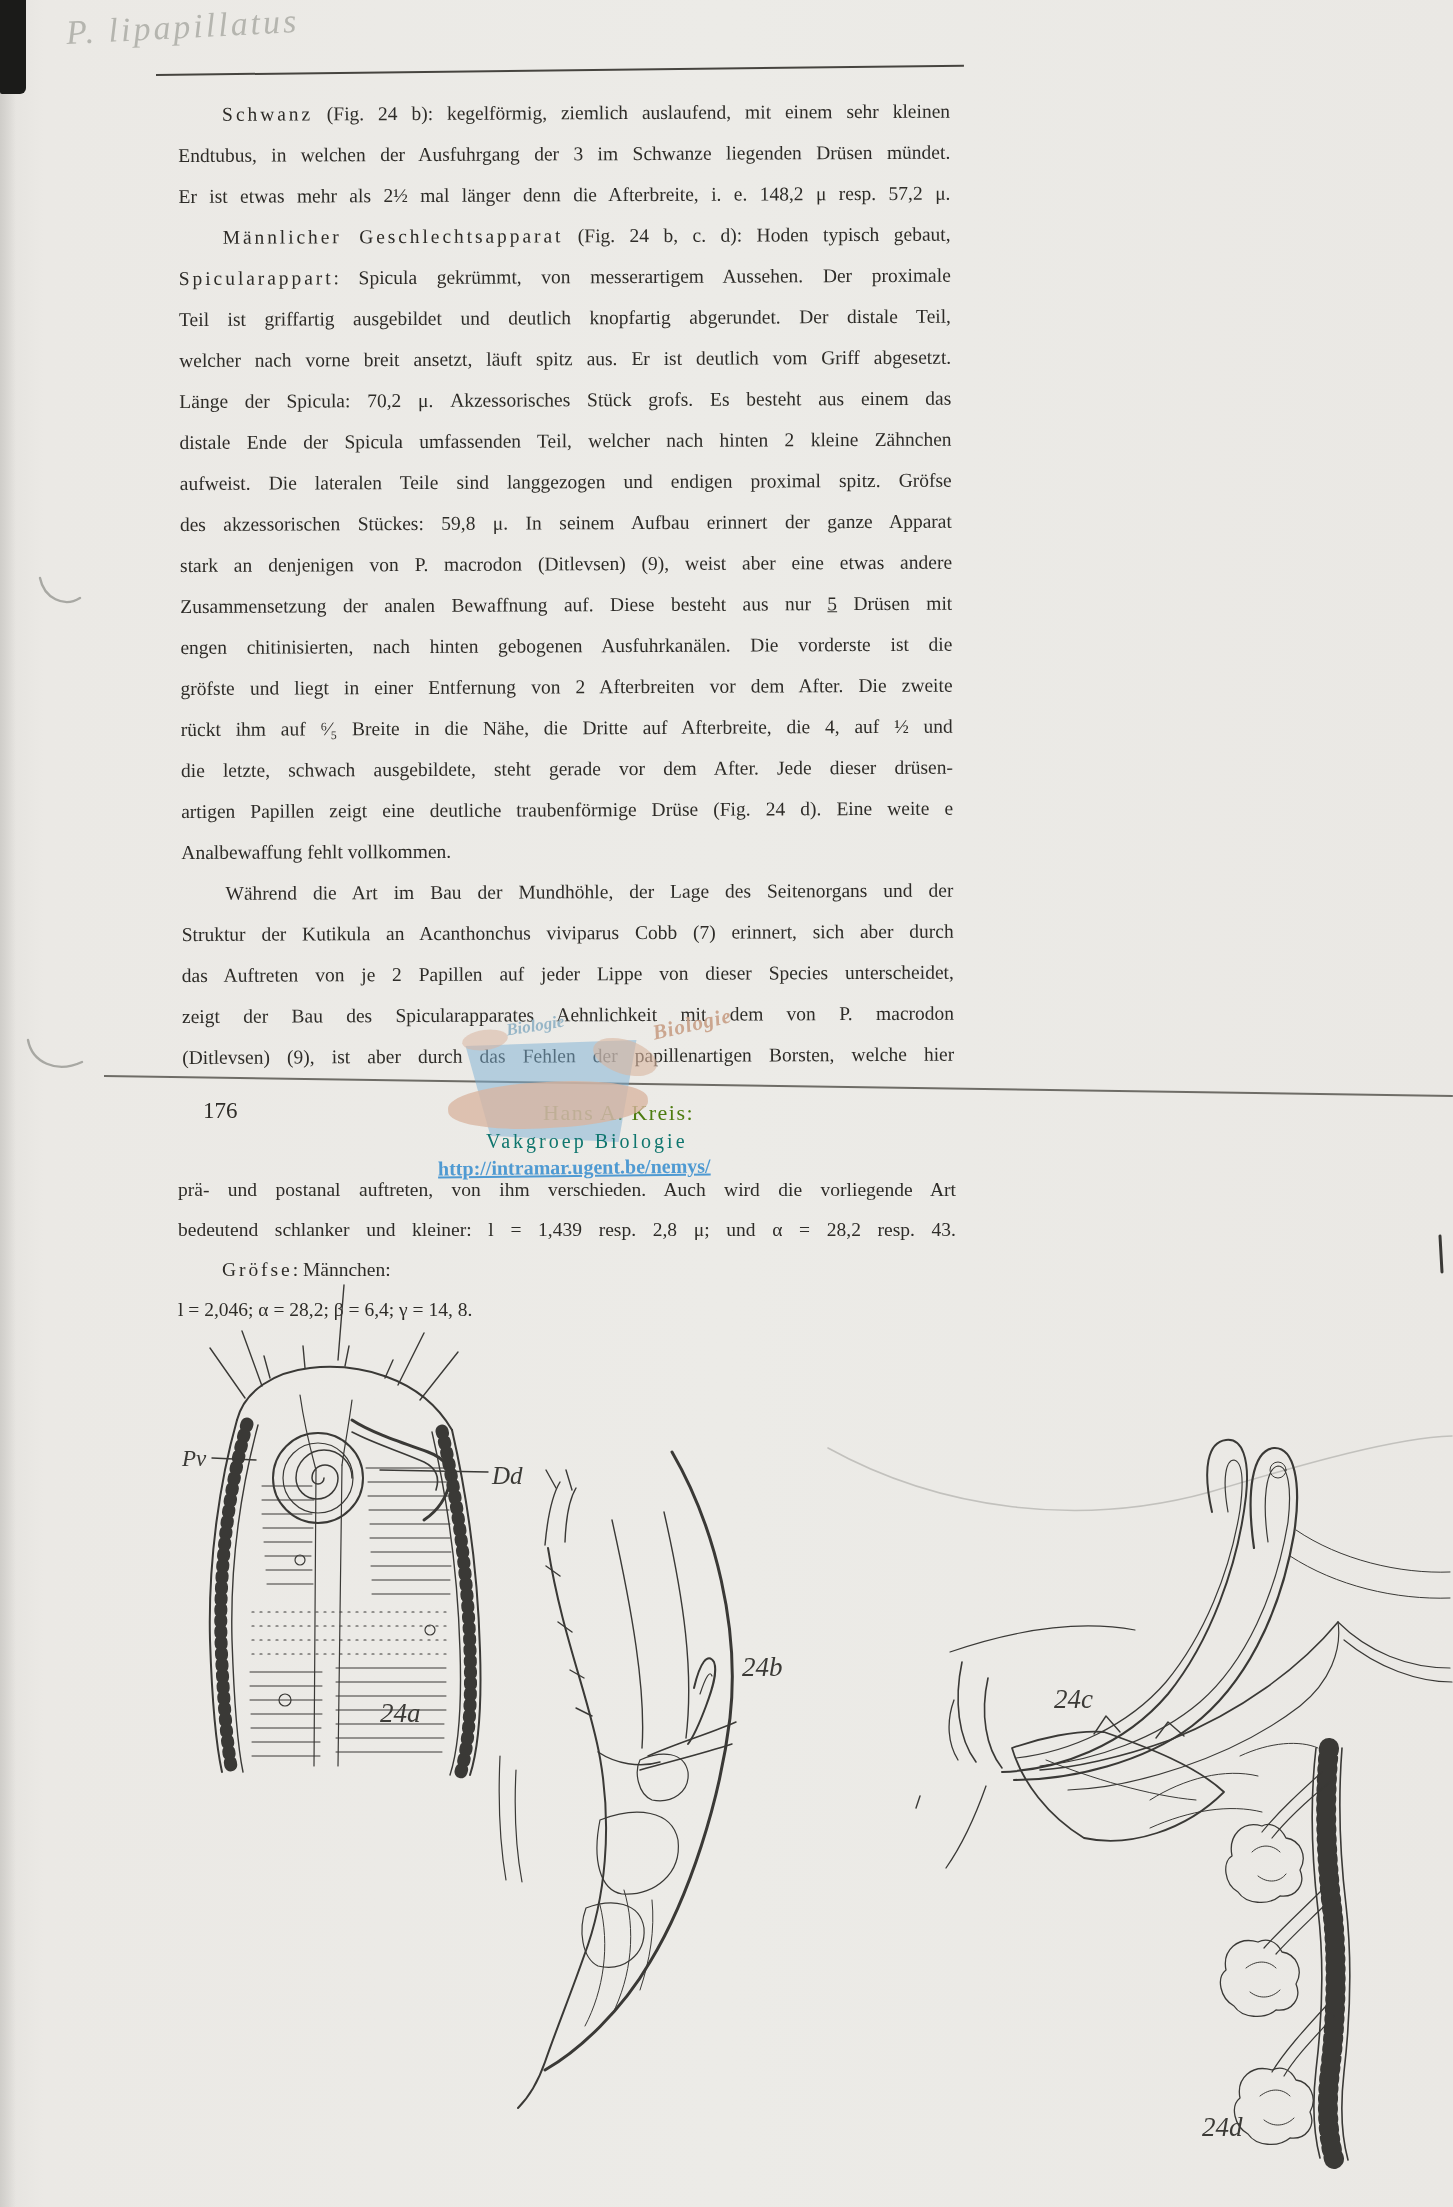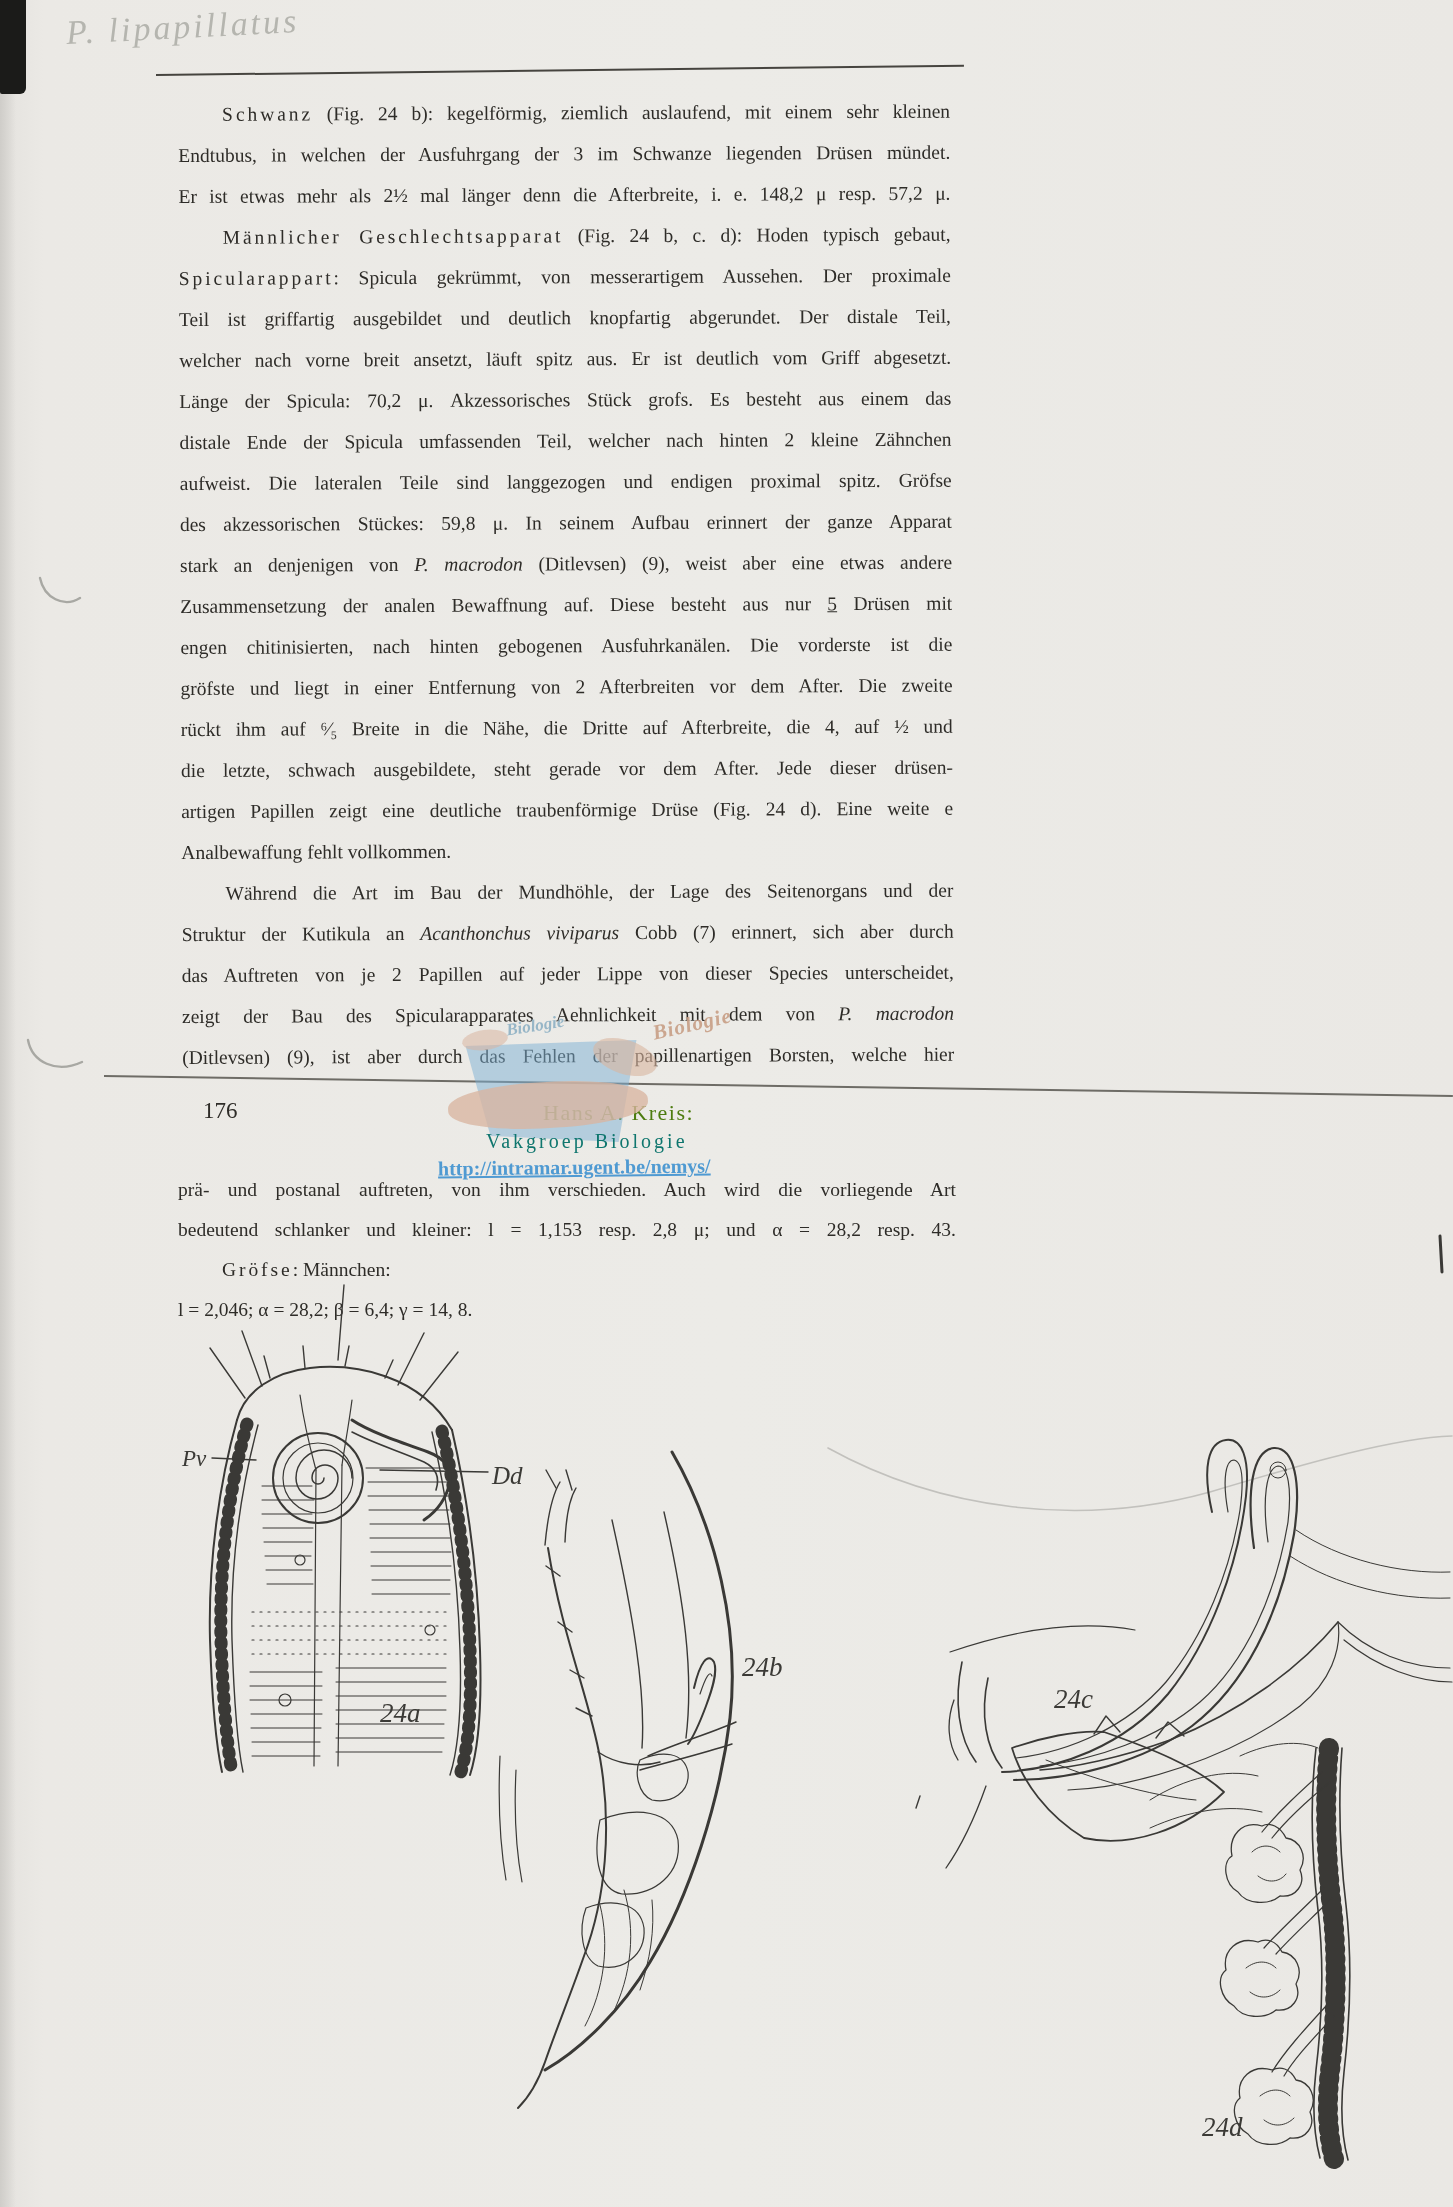--- a/index.html
+++ b/index.html
@@ -20,21 +20,21 @@
 
   
   .textblock{position:absolute;color:#2e2c28;font-size:19.5px;}
   #block1{left:178px;top:94px;width:772px;transform:rotate(-0.25deg);transform-origin:left top;}
   #block2{left:170px;top:1170px;width:778px;margin-left:8px;}
   .tline{height:41px;line-height:41px;overflow:hidden;}
   #block2 .tline{height:40px;line-height:40px;}
   .tline.just{text-align:justify;text-align-last:justify;}
   .tline.ind{padding-left:44px;}
   .sp{letter-spacing:.15em;}
-  .it{font-style:italic;}
+  .it{}
   .un{text-decoration:underline;}
 
   
   .page-number{position:absolute;left:203px;top:1098px;font-size:23px;color:#2e2c28;}
   .running-title{position:absolute;left:543px;top:1100px;font-size:22px;letter-spacing:1.5px;color:#4d7c0f;}
 
   
   .wm{position:absolute;white-space:nowrap;}
   .wm-shield{left:462px;top:1040px;width:178px;height:102px;background:#7cb0d3;opacity:.5;
              clip-path:polygon(2% 6%,98% 0%,88% 100%,16% 94%);}
@@ -90,21 +90,21 @@
     <div class="tline just"><span>das Auftreten von je 2 Papillen auf jeder Lippe von dieser Species unterscheidet,</span></div>
     <div class="tline just"><span>zeigt der Bau des Spicularapparates Aehnlichkeit mit dem von </span><span class="it">P. macrodon</span></div>
     <div class="tline just"><span>(Ditlevsen) (9), ist aber durch das Fehlen der papillenartigen Borsten, welche hier</span></div>
   </div>
 
 <div class="page-number">176</div>
 <div class="running-title">Hans A. Kreis:</div>
 
 <div class="textblock" id="block2">
     <div class="tline just"><span>prä- und postanal auftreten, von ihm verschieden.  Auch wird die vorliegende Art</span></div>
-    <div class="tline just"><span>bedeutend schlanker und kleiner: l = 1,153 resp. 2,8 μ; und α = 28,2 resp. 43.</span></div>
+    <div class="tline just"><span>bedeutend schlanker und kleiner: l = 1,439 resp. 2,8 μ; und α = 28,2 resp. 43.</span></div>
     <div class="tline ind"><span class="sp">Gröfse</span><span>: Männchen:</span></div>
     <div class="tline"><span>l = 2,046; α = 28,2; β = 6,4; γ = 14, 8.</span></div>
   </div>
 
 <div class="wm wm-shield"></div>
 <div class="wm wm-blob1"></div>
 <div class="wm wm-blob2"></div>
 <div class="wm wm-blob3"></div>
 <div class="wm wm-biologie-tan">Biologie</div>
 <div class="wm wm-biologie-blue">Biologie</div>

